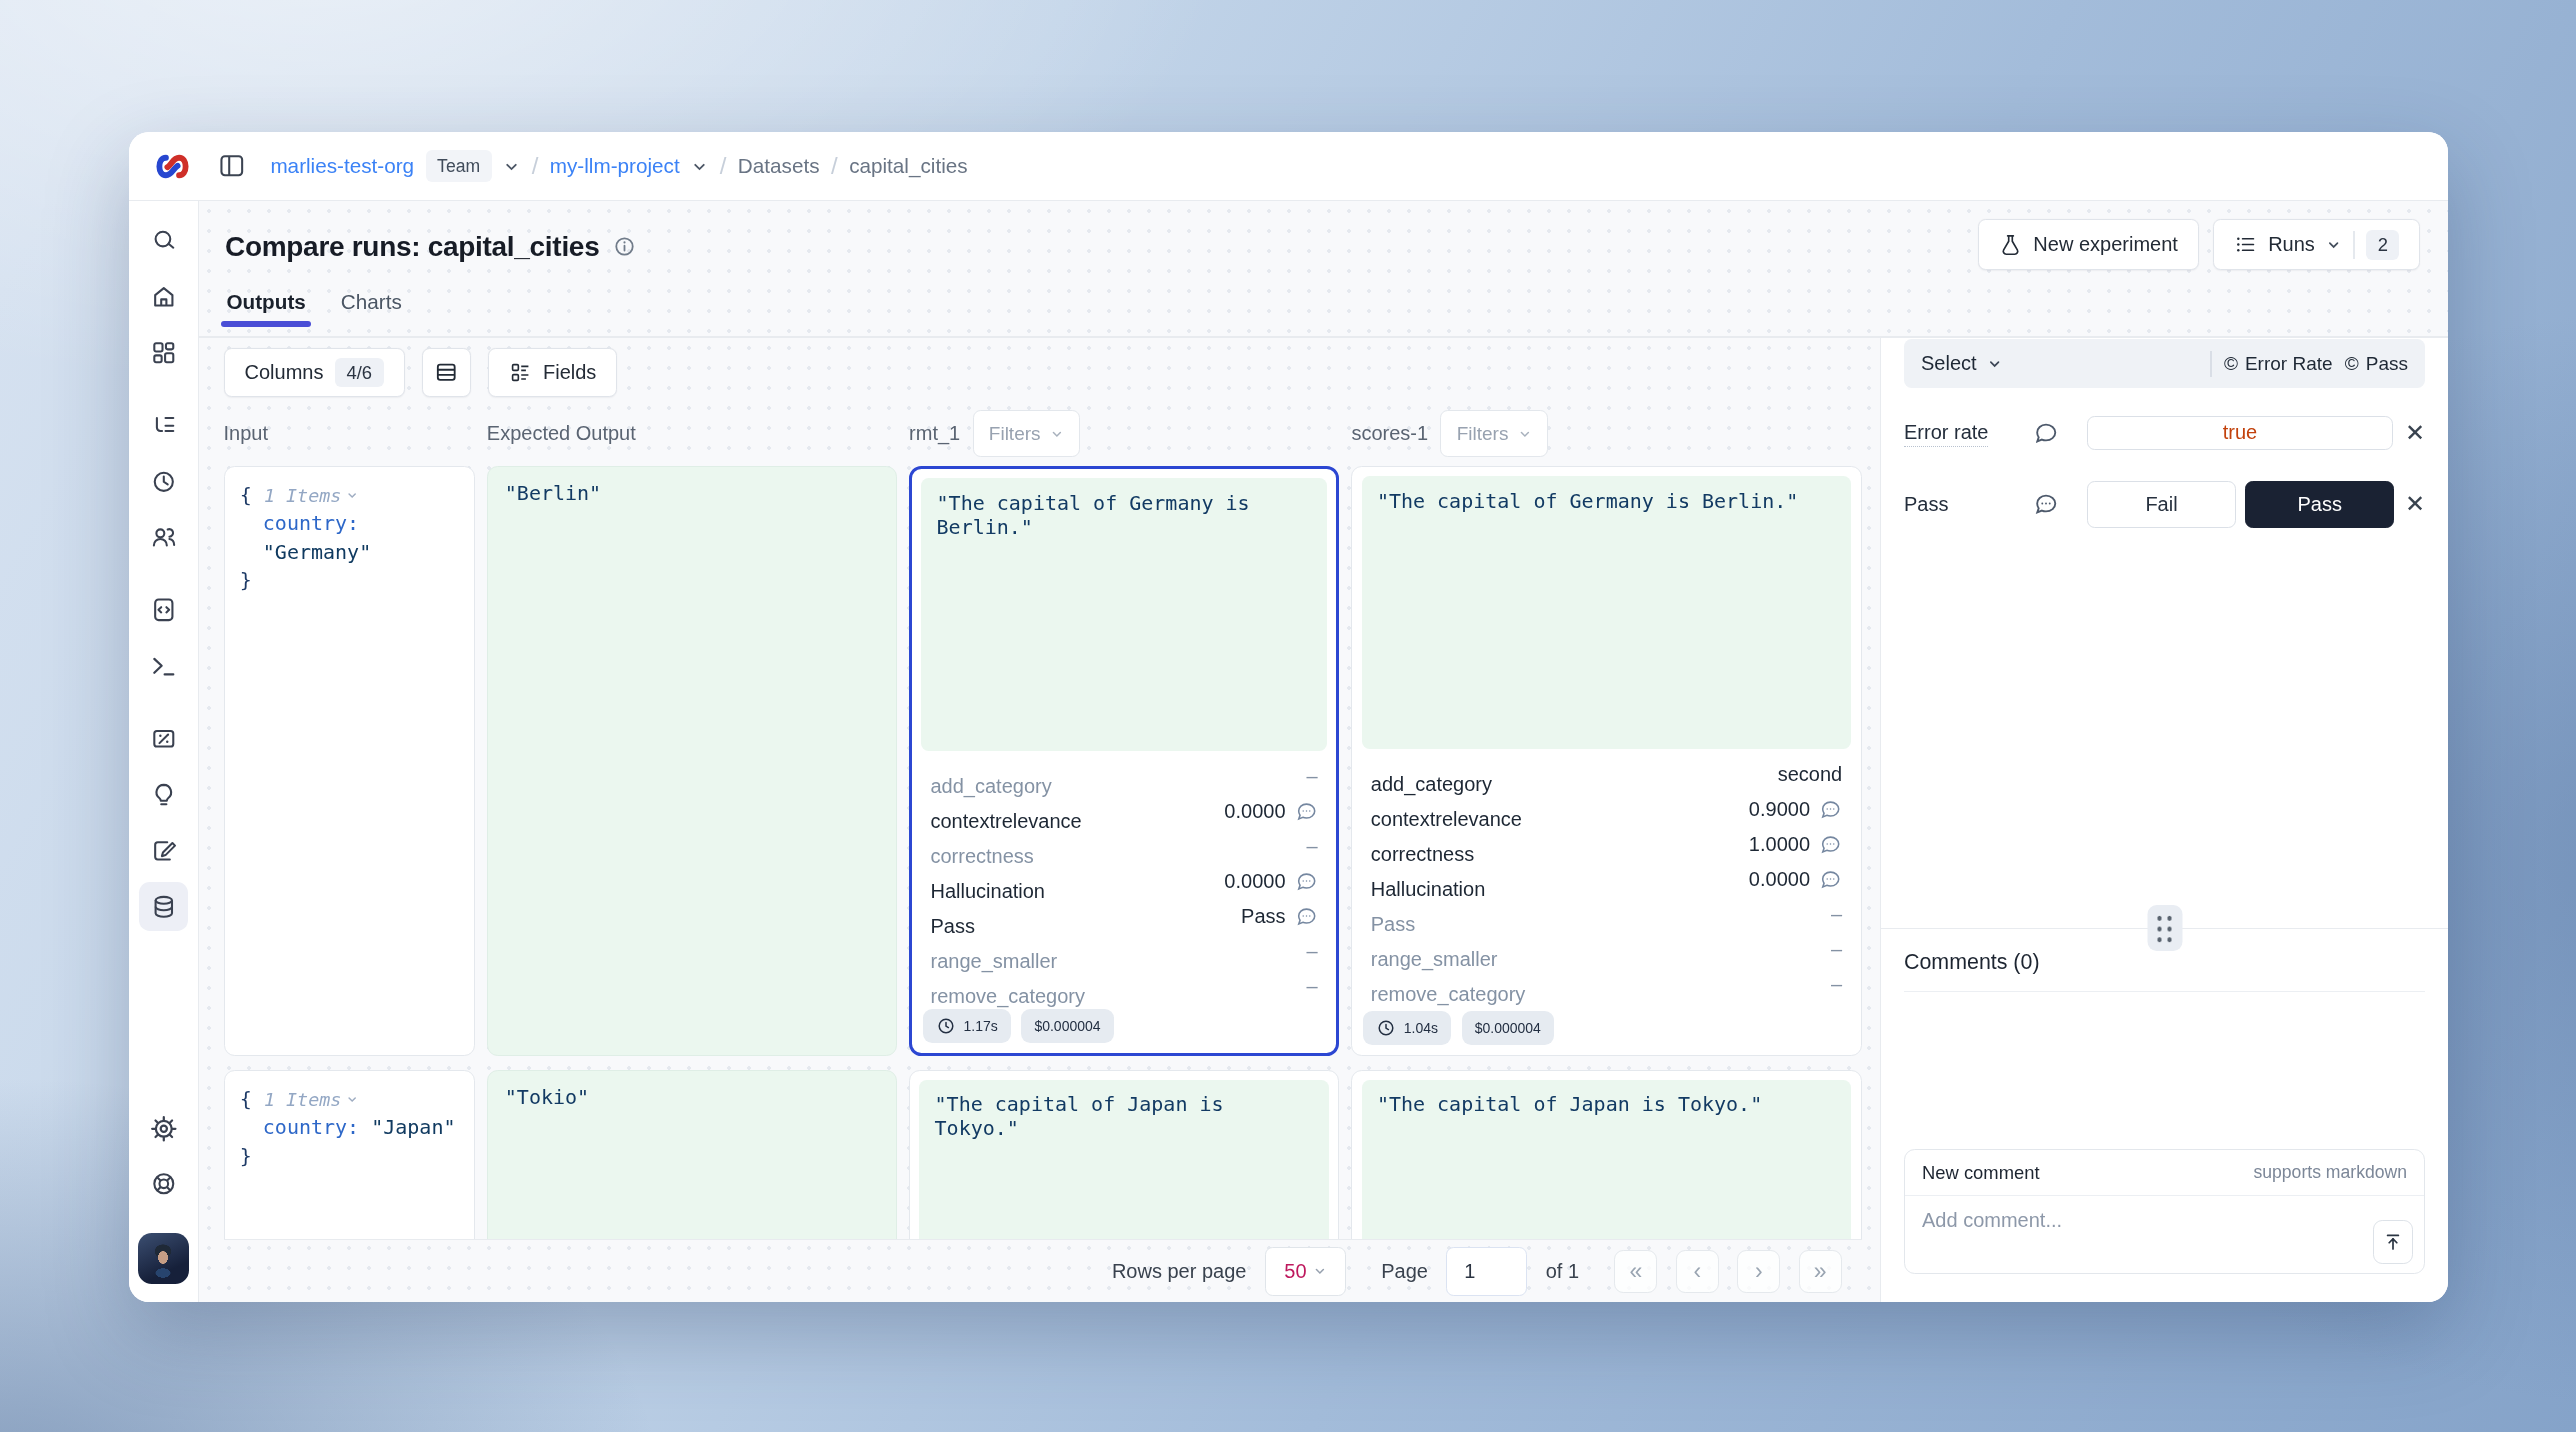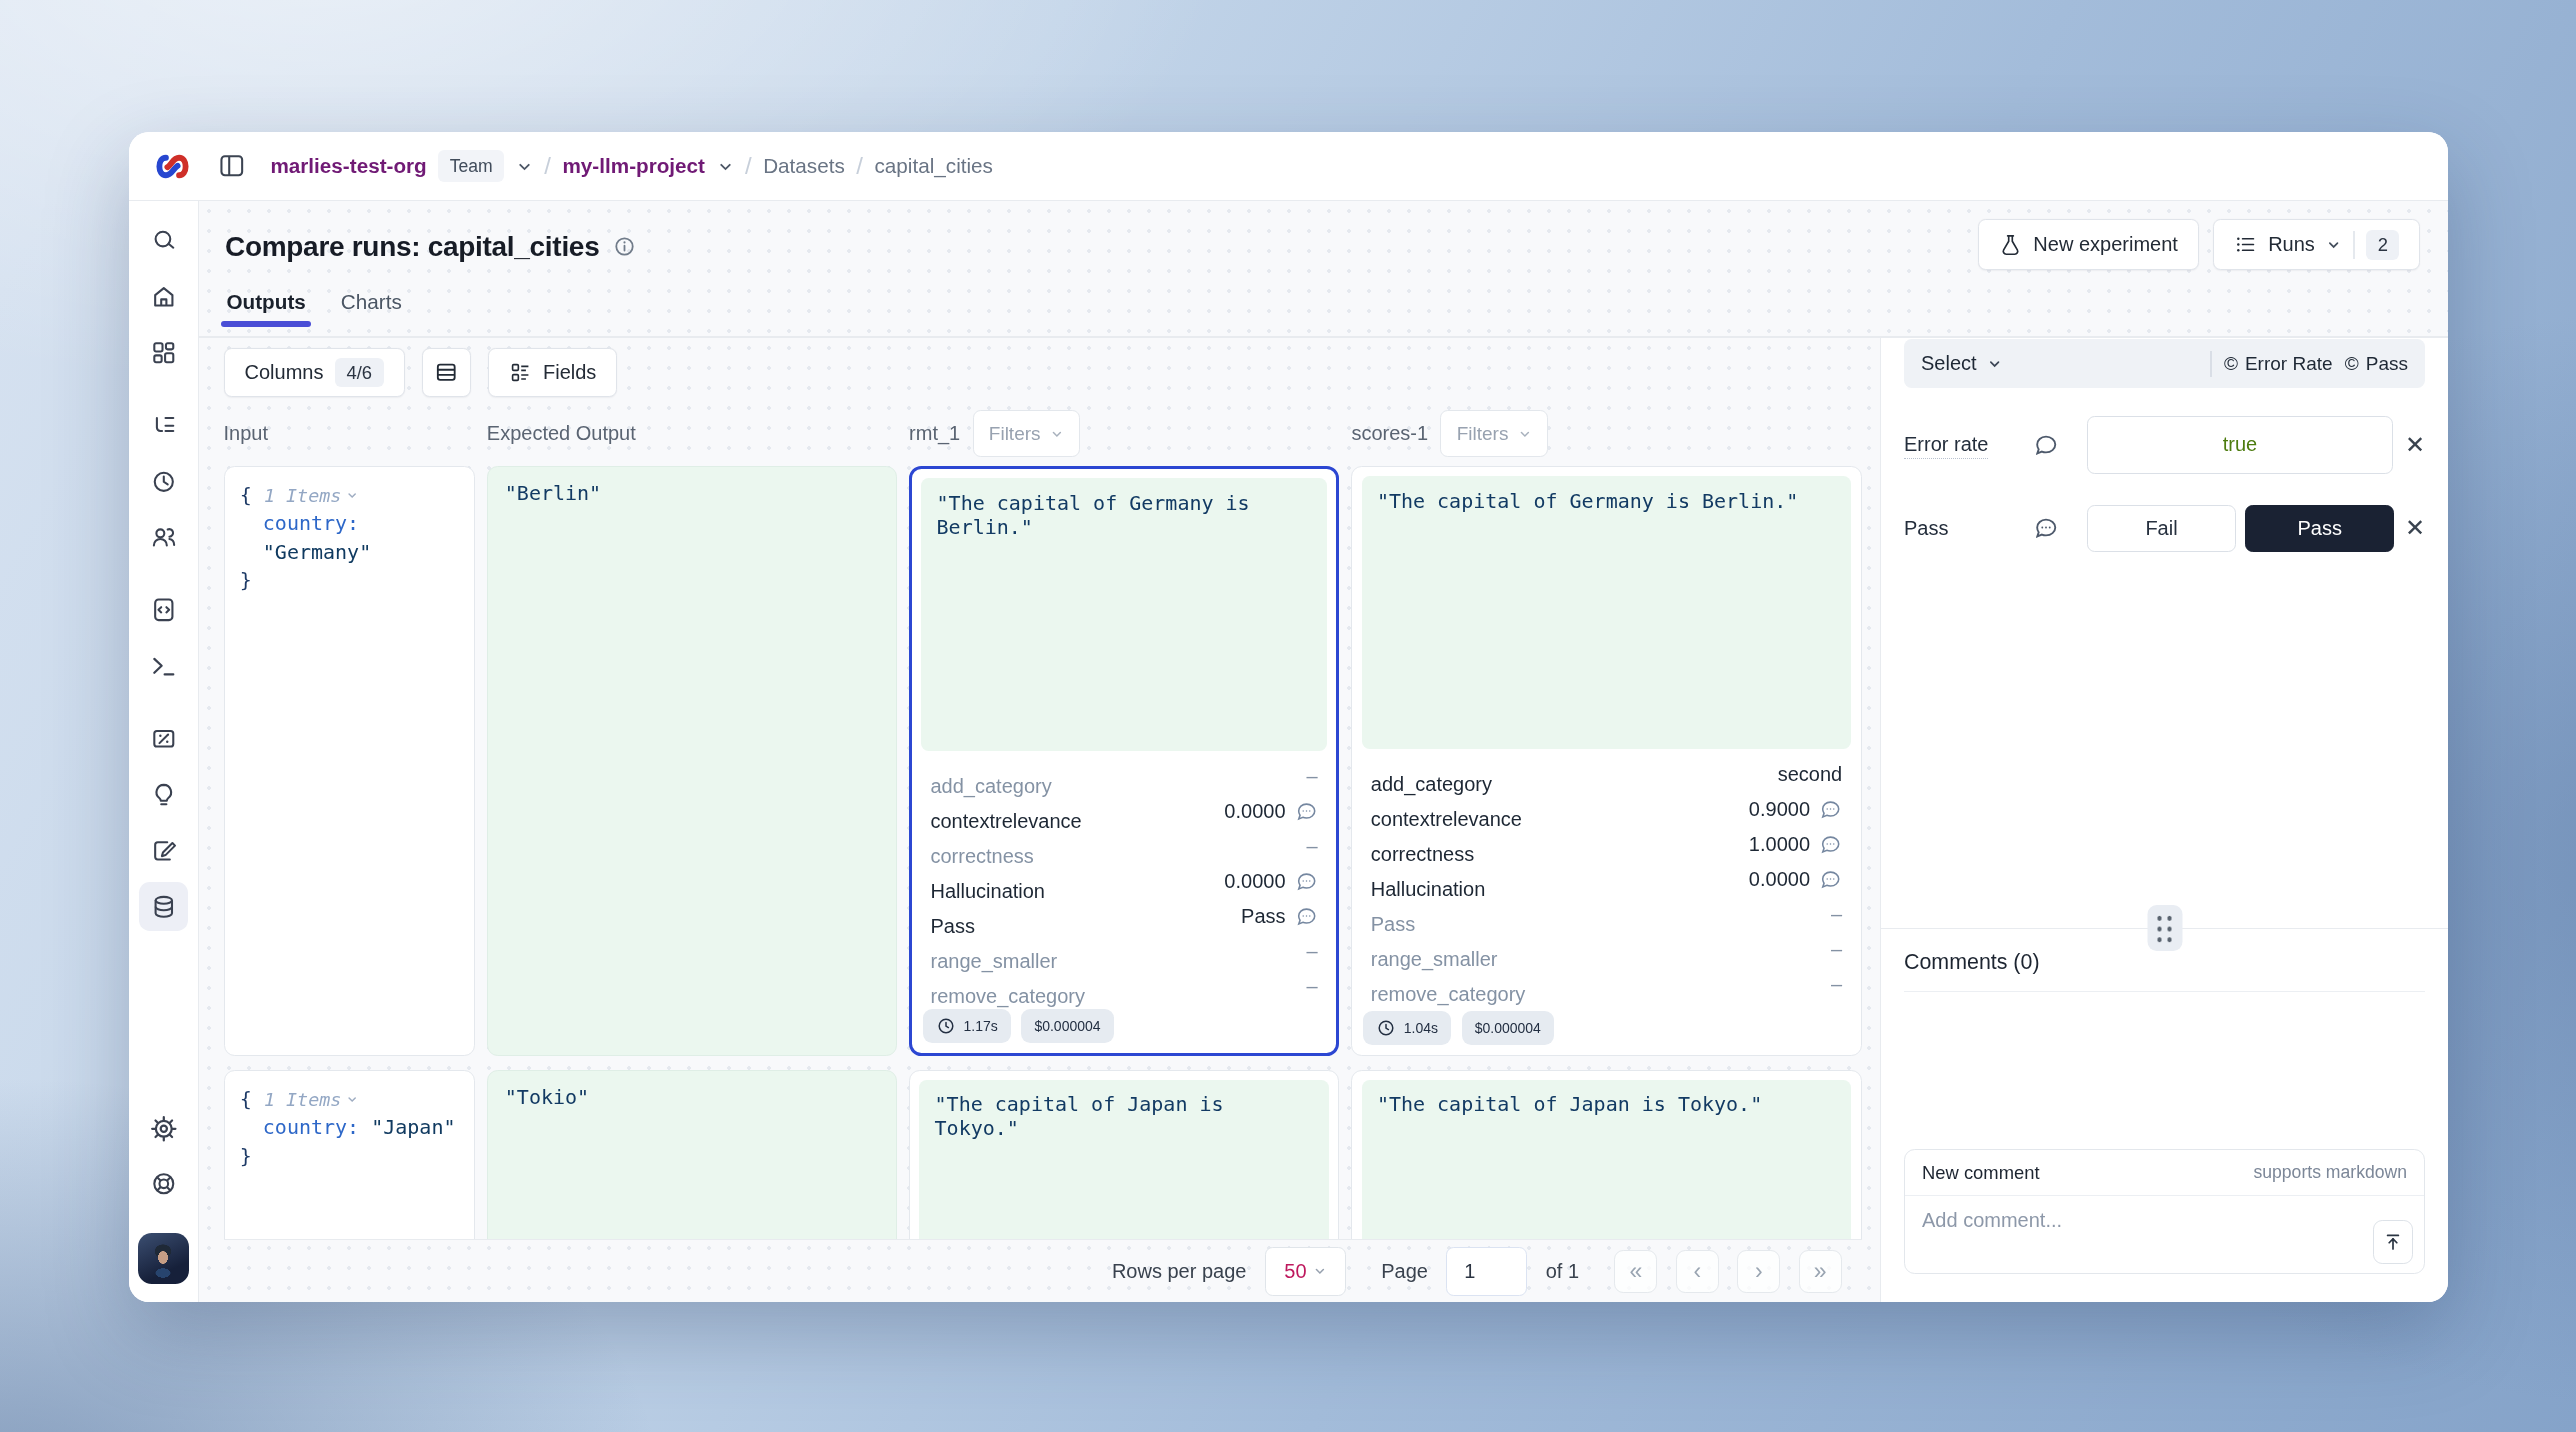--- a/index.html
+++ b/index.html
@@ -23,21 +23,21 @@
     box-shadow:0 31px 84px rgba(25,45,85,.28);
     display:flex; flex-direction:column;
   }
   .line-h { height:1.5px; background:#e8ebef; flex:none; }
 
   
   .win-header { height:69px; flex:none; display:flex; align-items:center; padding:0 23px; border-bottom:1.5px solid #e8ebef; background:#fff; }
   .org-logo { width:40px; height:35px; display:flex; align-items:center; justify-content:center; margin-right:20px; cursor:pointer; }
   .icon-btn-plain { width:40px; height:40px; display:flex; align-items:center; justify-content:center; color:#3c4452; border-radius:7.7px; cursor:pointer; }
   .breadcrumb { display:flex; align-items:center; gap:11.5px; margin-left:18.4px; font-size:20.7px; }
-  .crumb-strong { color:#701a75; font-weight:700; cursor:pointer; }
+  .crumb-strong { color:#3b82f6; font-weight:400; cursor:pointer; }
   .badge-team { background:#f2f4f8; color:#414c5b; border-radius:6.1px; padding:5.4px 11.5px; font-size:17.6px; }
   .crumb-sep { color:#c7cfda; font-size:24px; font-weight:300; }
   .crumb-muted { color:#697484; cursor:pointer; }
   .chev { color:#4d5766; }
 
   
   .win-body { flex:1; display:flex; min-height:0; }
 
   
   .sidebar { width:70px; flex:none; border-right:1.5px solid #e8ebef; background:#fff; display:flex; flex-direction:column; align-items:center; padding:15.3px 0 18.4px; }
@@ -135,21 +135,21 @@
   .select-lbl { display:flex; align-items:center; gap:10.7px; cursor:pointer; font-weight:500; }
   .sb-spacer { flex:1; }
   .sb-div { width:1.5px; height:26px; background:#d9dee6; }
   .spec-chip { display:flex; align-items:center; gap:6.9px; font-size:19px; cursor:pointer; }
   .c-icon { font-size:19px; line-height:1; }
   .ann-rows { padding:27.6px 23px 0; display:flex; flex-direction:column; gap:31px; }
   .ann-row { display:flex; align-items:center; }
   .ann-label { width:129px; font-size:20px; color:#242e3c; flex:none; }
   .ann-label .dotted-u { border-bottom:1.5px dotted #b9c2cf; padding-bottom:3.1px; }
   .bubble-col { width:54px; flex:none; color:#4d596b; }
-  .true-input { width:306px; height:58px; border:1.5px solid #dbe0e7; border-radius:7.7px; text-align:center; font-size:20px; color:#4d7c0f; outline:none; font-family:inherit; background:#fff; }
+  .true-input { width:306px; height:34px; border:1.5px solid #dbe0e7; border-radius:7.7px; text-align:center; font-size:20px; color:#c2410c; outline:none; font-family:inherit; background:#fff; }
   .toggle-btn { width:149px; height:47px; border:1.5px solid #dbe0e7; border-radius:7.7px; background:#fff; display:flex; align-items:center; justify-content:center; font-size:20px; color:#27313f; cursor:pointer; }
   .toggle-btn + .toggle-btn { margin-left:9.2px; }
   .toggle-btn.sel { background:#1a2233; border-color:#1a2233; color:#fff; }
   .x-btn { margin-left:auto; color:#39434f; font-size:24px; cursor:pointer; background:none; border:none; font-family:inherit; }
   .ann-space { flex:1; }
 
   .handle-divider { position:relative; height:1.5px; background:#e8ebef; flex:none; }
   .drag-handle { position:absolute; left:50%; top:50%; transform:translate(-50%,-50%); width:35px; height:46px; background:#e9edf3; border-radius:9.2px; display:flex; align-items:center; justify-content:center; cursor:grab; }
   .drag-handle::before { content:""; width:20px; height:31px;
      background-image:radial-gradient(circle,#59636f 2.3px, transparent 2.5px); background-size:10px 10.7px; }

